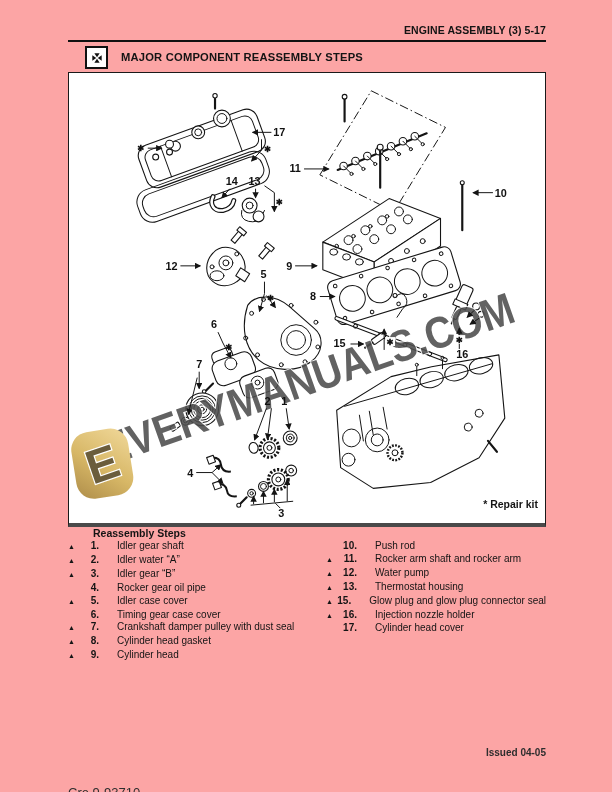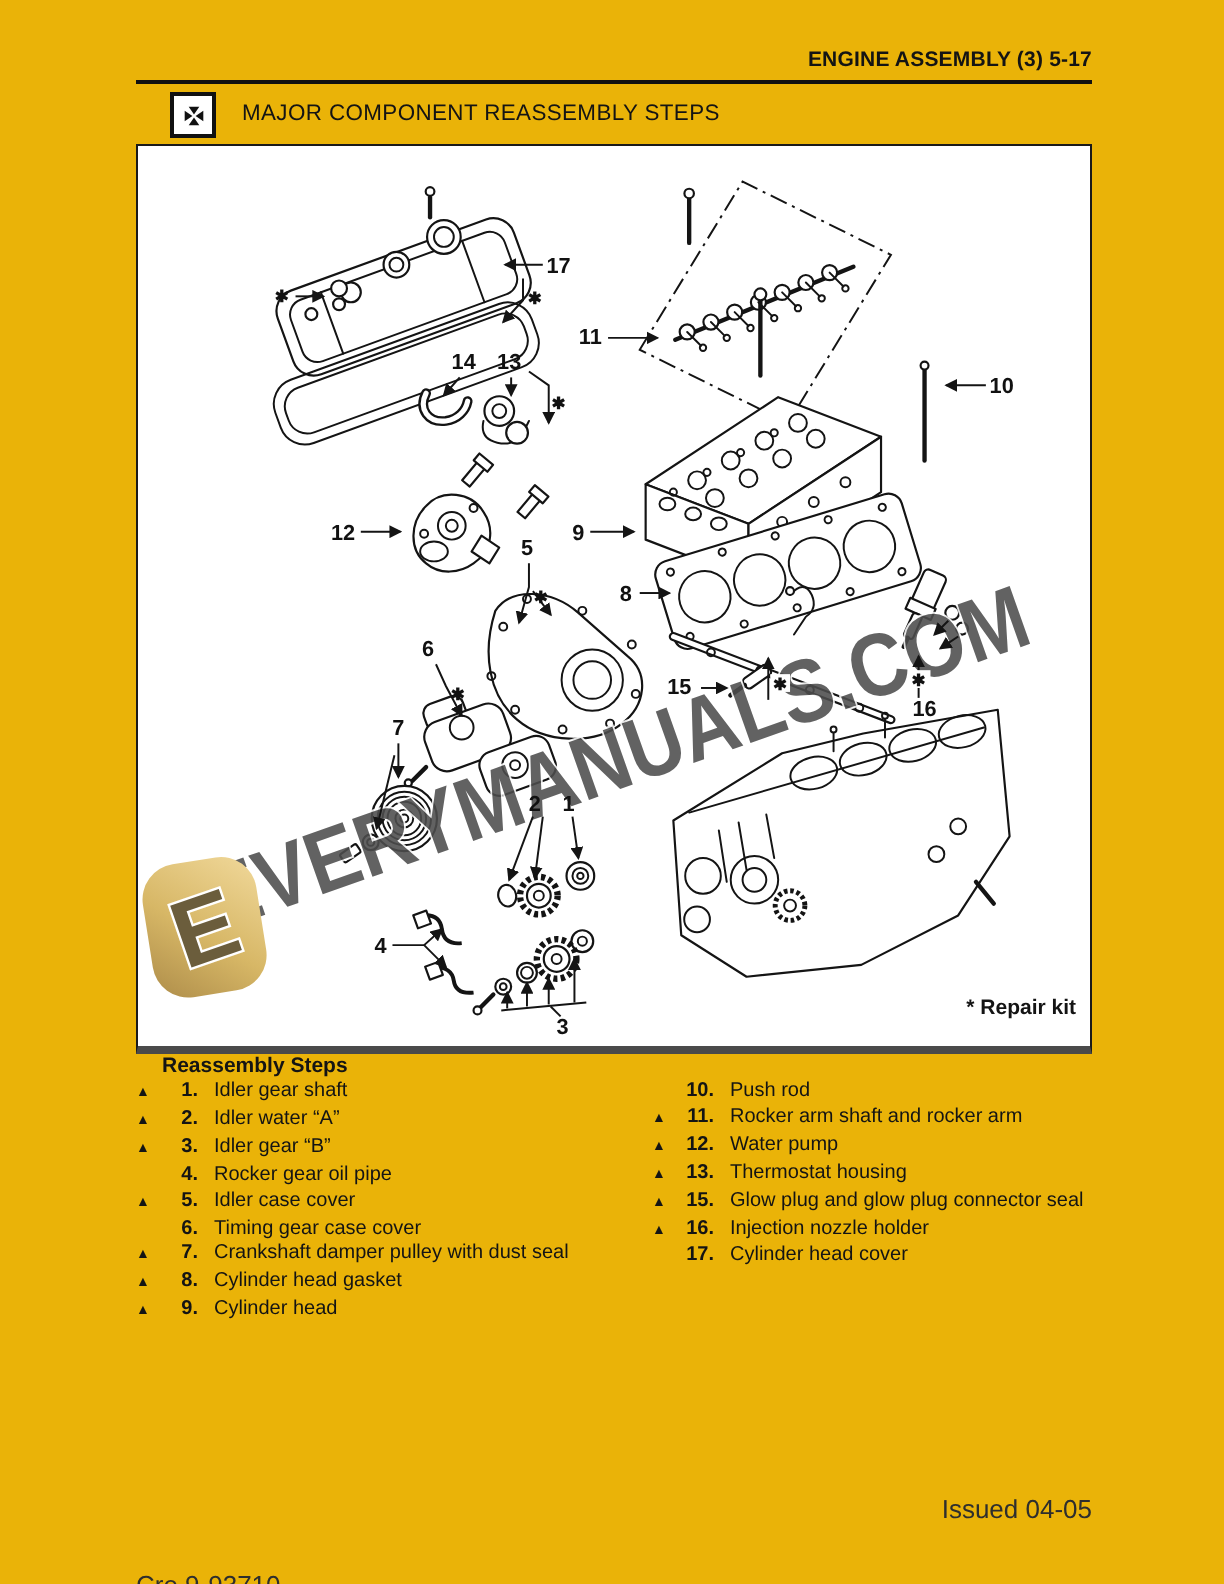--- a/index.html
+++ b/index.html
@@ -1,36 +1,36 @@
 <!DOCTYPE html>
 <html><head>
 <meta charset="utf-8">
 <style>
   html,body{margin:0;padding:0;background:#e8e8e8;}
-  .page{position:relative;width:612px;height:792px;background:#eab308;overflow:hidden;
+  .page{position:relative;width:612px;height:792px;background:#fca5a5;overflow:hidden;
         font-family:"Liberation Sans",sans-serif;color:#141414;margin:0 auto;}
   .header-right{position:absolute;top:24px;right:66px;font-size:10.5px;font-weight:bold;letter-spacing:.1px;}
   .header-rule{position:absolute;left:68px;top:40px;width:478px;height:2.4px;background:#111;}
   .title-icon{position:absolute;left:85px;top:46px;width:23px;height:23px;border:2.2px solid #111;
               box-sizing:border-box;background:#fff;display:flex;align-items:center;justify-content:center;}
-  .section-title{position:absolute;left:121px;top:51px;font-size:11.2px;font-weight:normal;letter-spacing:.2px;}
+  .section-title{position:absolute;left:121px;top:51px;font-size:11.2px;font-weight:bold;letter-spacing:.2px;}
   .diagram-box{position:absolute;left:68px;top:72px;width:478px;height:455px;box-sizing:border-box;
                border:1.4px solid #1a1a1a;border-bottom:4px solid #4a4a4a;background:#fff;}
   .diagram-svg{position:absolute;left:0;top:0;width:100%;height:100%;}
   .repair-kit{position:absolute;right:7px;bottom:13px;font-size:10.5px;font-weight:bold;}
-  .list-heading{position:absolute;left:68px;top:527px;font-size:10.5px;font-weight:bold;padding-left:13px;}
+  .list-heading{position:absolute;left:80px;top:527px;font-size:10.5px;font-weight:bold;padding-left:13px;}
   .col{position:absolute;top:540px;font-size:10px;line-height:12.9px;}
   .col.left{left:68px;width:252px;}
   .col.right{left:326px;width:220px;}
   .item{display:flex;align-items:baseline;white-space:nowrap;}
   .tri{width:11px;font-size:7px;}
   .num{width:20px;text-align:right;font-weight:bold;}
-  .lbl{margin-left:8px;}
+  .lbl{margin-left:18px;}
   .footer-left{position:absolute;left:68px;top:785px;font-size:13px;color:#2e2e2e;}
-  .footer-right{position:absolute;right:66px;top:747px;font-size:13px;color:#2e2e2e;}
+  .footer-right{position:absolute;right:66px;top:747px;font-size:10px;color:#2e2e2e;font-weight:bold;}
   
   .ln{fill:none;stroke:#141414;stroke-width:1;stroke-linecap:round;stroke-linejoin:round;}
   .pt{fill:#fff;stroke:#141414;stroke-width:1.1;stroke-linejoin:round;}
   .th{fill:none;stroke:#141414;stroke-width:2.2;stroke-linecap:round;}
   .teeth{fill:none;stroke:#141414;stroke-width:3.2;stroke-dasharray:2.1 1.7;}
   .dd{fill:none;stroke:#141414;stroke-width:1;stroke-dasharray:9 3 1.5 3;}
   .cl{font-family:"Liberation Sans",sans-serif;font-size:11px;font-weight:bold;fill:#111;text-anchor:middle;}
   .st{font-family:"Liberation Sans",sans-serif;font-size:8.5px;font-weight:bold;fill:#111;text-anchor:middle;}
   .ldg path{fill:none;stroke:#141414;stroke-width:1;}
 </style>

